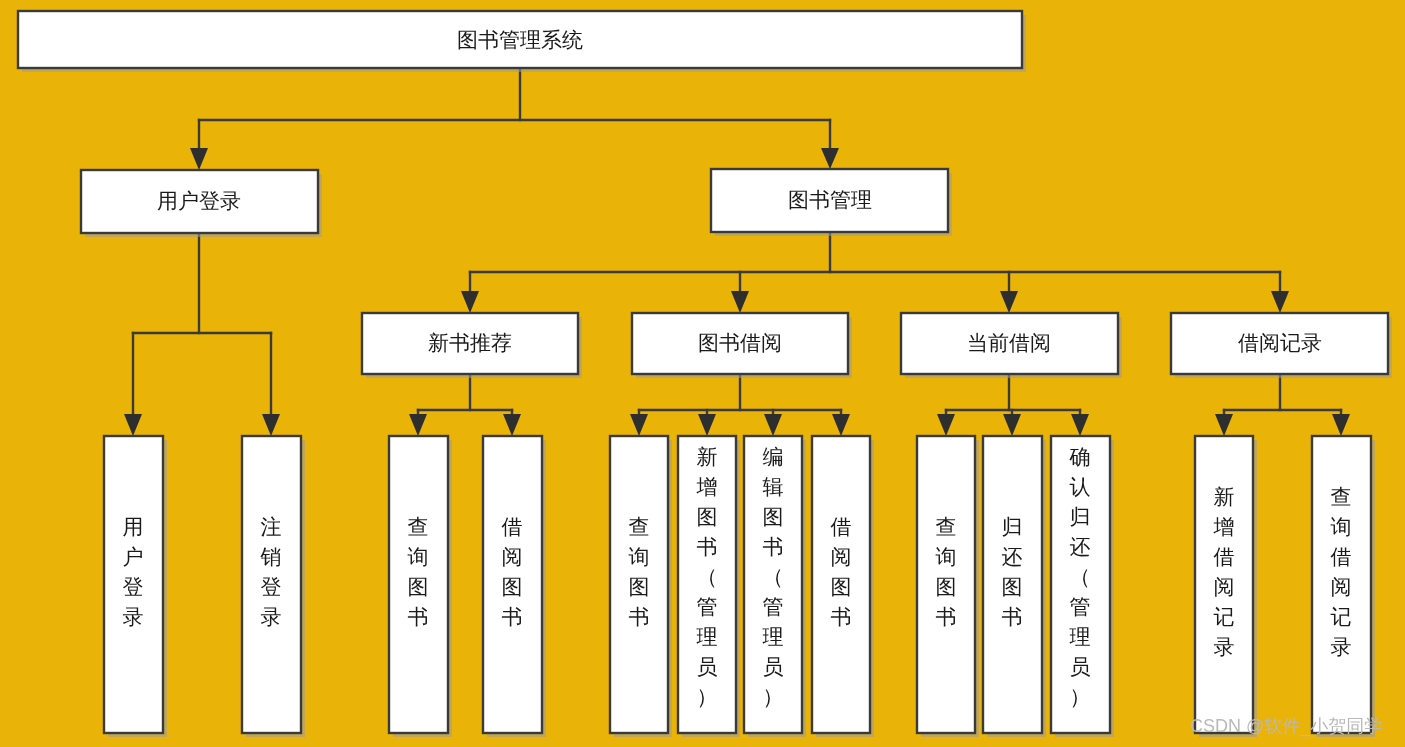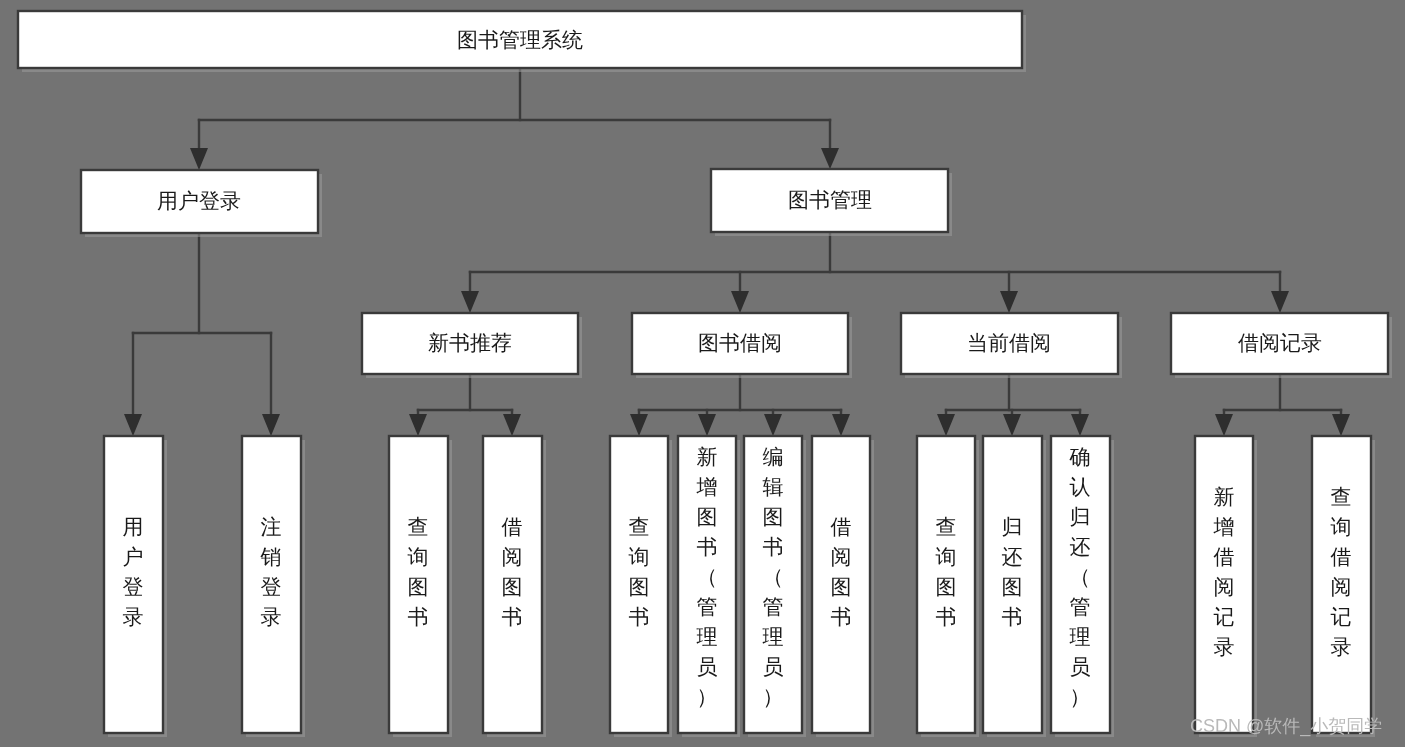--- a/index.html
+++ b/index.html
@@ -8,21 +8,21 @@
     padding: 0;
     background: #ffffff;
   }
   body {
     font-family: "Liberation Sans", "DejaVu Sans", sans-serif;
   }
   #diagram-root {
     position: relative;
     width: 1405px;
     height: 747px;
-    background: #737373;
+    background: #eab308;
     overflow: hidden;
   }
   svg.diagram-canvas {
     position: absolute;
     top: 0;
     left: 0;
     width: 1405px;
     height: 747px;
   }
   .node-box {

